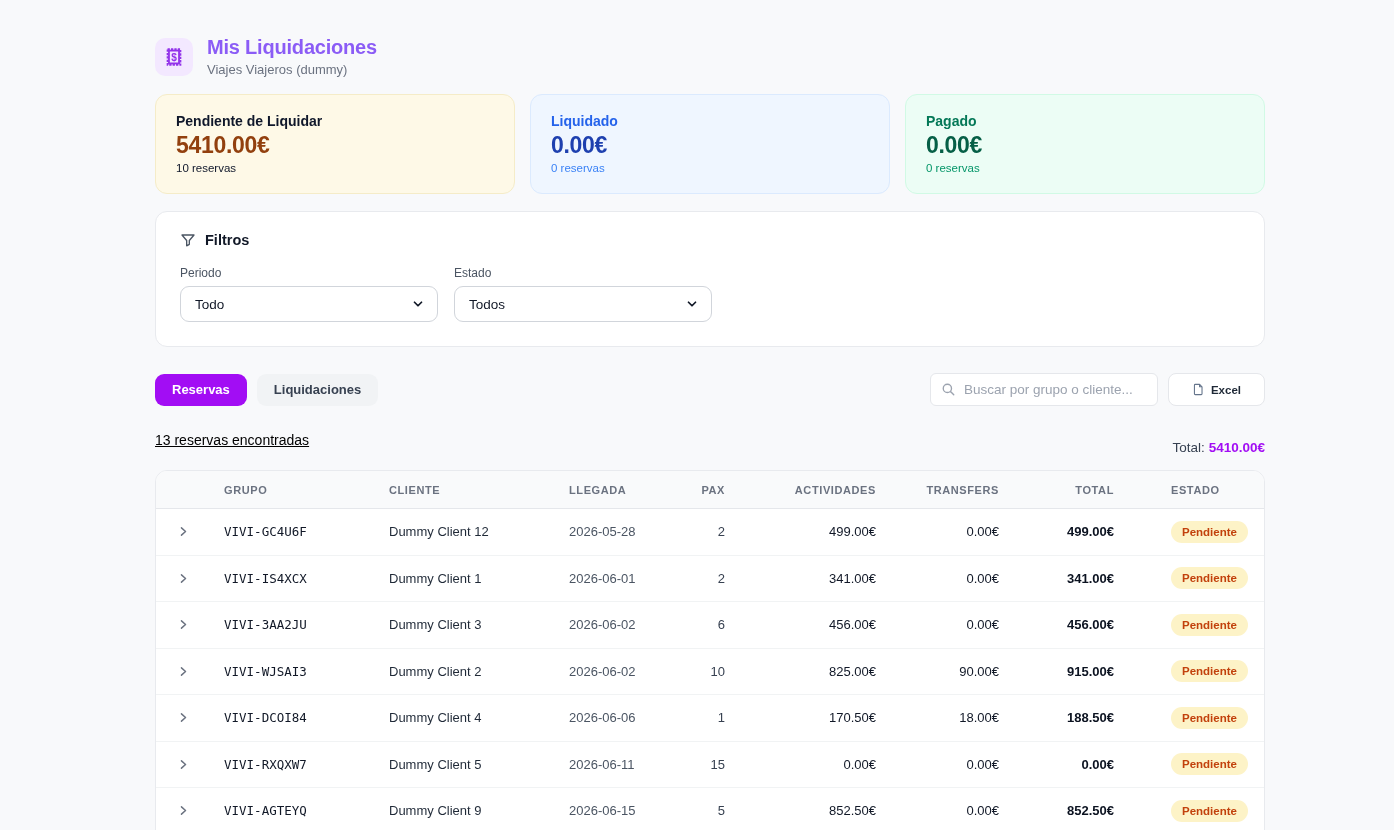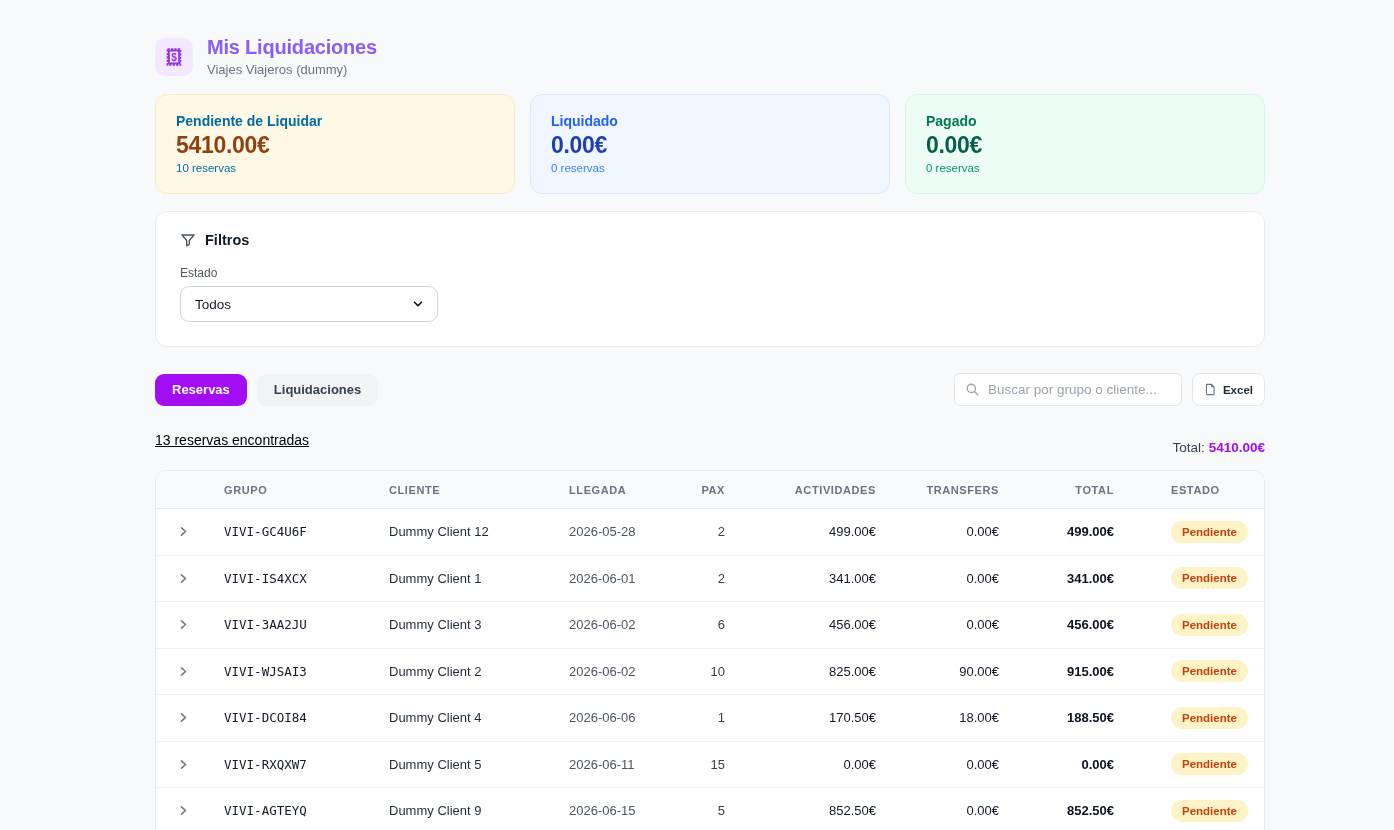--- a/index.html
+++ b/index.html
@@ -18,21 +18,21 @@
     background: #F3E8FF; display: flex; align-items: center; justify-content: center;
     flex: 0 0 auto;
   }
   .page-title { font-size: 20px; font-weight: 700; color: #8b5cf6; letter-spacing: -0.2px; }
   .page-subtitle { font-size: 13px; color: #6B7280; margin-top: 3px; }
 
   
   .cards { display: grid; grid-template-columns: 1fr 1fr 1fr; gap: 15px; margin-top: 17px; }
   .card { border-radius: 12px; padding: 18px 20px; height: 100px; }
   .card-amber { background: #FEF9E7; border: 1px solid #F5ECC8; }
-  .card-amber .card-label, .card-amber .card-sub { color: #0369a1; }
+  .card-amber .card-label, .card-amber .card-sub { color: #0f172a; }
   .card-amber .card-value { color: #92400E; }
   .card-blue { background: #EFF6FF; border: 1px solid #DBEAFE; }
   .card-blue .card-label { color: #2563EB; }
   .card-blue .card-value { color: #1E40AF; }
   .card-blue .card-sub { color: #3B82F6; }
   .card-green { background: #ECFDF5; border: 1px solid #D1FAE5; }
   .card-green .card-label { color: #047857; }
   .card-green .card-value { color: #065F46; }
   .card-green .card-sub { color: #059669; }
   .card-label { font-size: 14px; font-weight: 600; }
@@ -70,21 +70,21 @@
     width: 228px; height: 33px; border: 1px solid #E5E7EB; border-radius: 6px;
     background: #fff; display: flex; align-items: center; padding: 0 10px; gap: 8px;
   }
   .search-box input {
     border: none; outline: none; flex: 1; font-size: 13.5px; color: #111827;
     font-family: "Liberation Sans", sans-serif; background: transparent;
   }
   .search-box input::placeholder { color: #9CA3AF; }
   .excel-btn {
     height: 33px; border: 1px solid #E5E7EB; border-radius: 8px; background: #fff;
-    display: flex; align-items: center; gap: 6px; padding: 0 11px; cursor: pointer;
+    display: flex; align-items: center; gap: 6px; padding: 0 23px; cursor: pointer;
     font-size: 11.5px; font-weight: 700; color: #1F2937;
     font-family: "Liberation Sans", sans-serif;
   }
 
   
   .meta-row { margin-top: 18px; display: flex; align-items: center; justify-content: space-between; }
   .results-count { font-size: 14px; color: #000000; text-decoration: underline; }
   .total-line { font-size: 13.5px; color: #374151; margin-top: 16px; }
   .total-value { color: #A20DF4; font-weight: 800; margin-left: 4px; }
 
@@ -159,20 +159,31 @@
   <div class="filters">
     <div class="filters-title-row">
       <span>
         <svg width="16" height="16" viewBox="0 0 24 24" fill="none" stroke="#4B5563" stroke-width="2" stroke-linejoin="round">
           <path d="M3 4.5h18l-7 8.2v5.8l-4 2.2v-8L3 4.5z"></path>
         </svg>
       </span>
       <span class="filters-title">Filtros</span>
     </div>
     <div class="filters-grid">
+      <div class="filter-group">
+        <div class="filter-label">Periodo</div>
+        <div class="select">
+          <span>Todo</span>
+          <span>
+            <svg width="14" height="14" viewBox="0 0 16 16" fill="none" stroke="#111827" stroke-width="2" stroke-linecap="round" stroke-linejoin="round">
+              <polyline points="4,6 8,10 12,6"></polyline>
+            </svg>
+          </span>
+        </div>
+      </div>
       <div class="filter-group">
         <div class="filter-label">Estado</div>
         <div class="select">
           <span>Todos</span>
           <span>
             <svg width="14" height="14" viewBox="0 0 16 16" fill="none" stroke="#111827" stroke-width="2" stroke-linecap="round" stroke-linejoin="round">
               <polyline points="4,6 8,10 12,6"></polyline>
             </svg>
           </span>
         </div>

